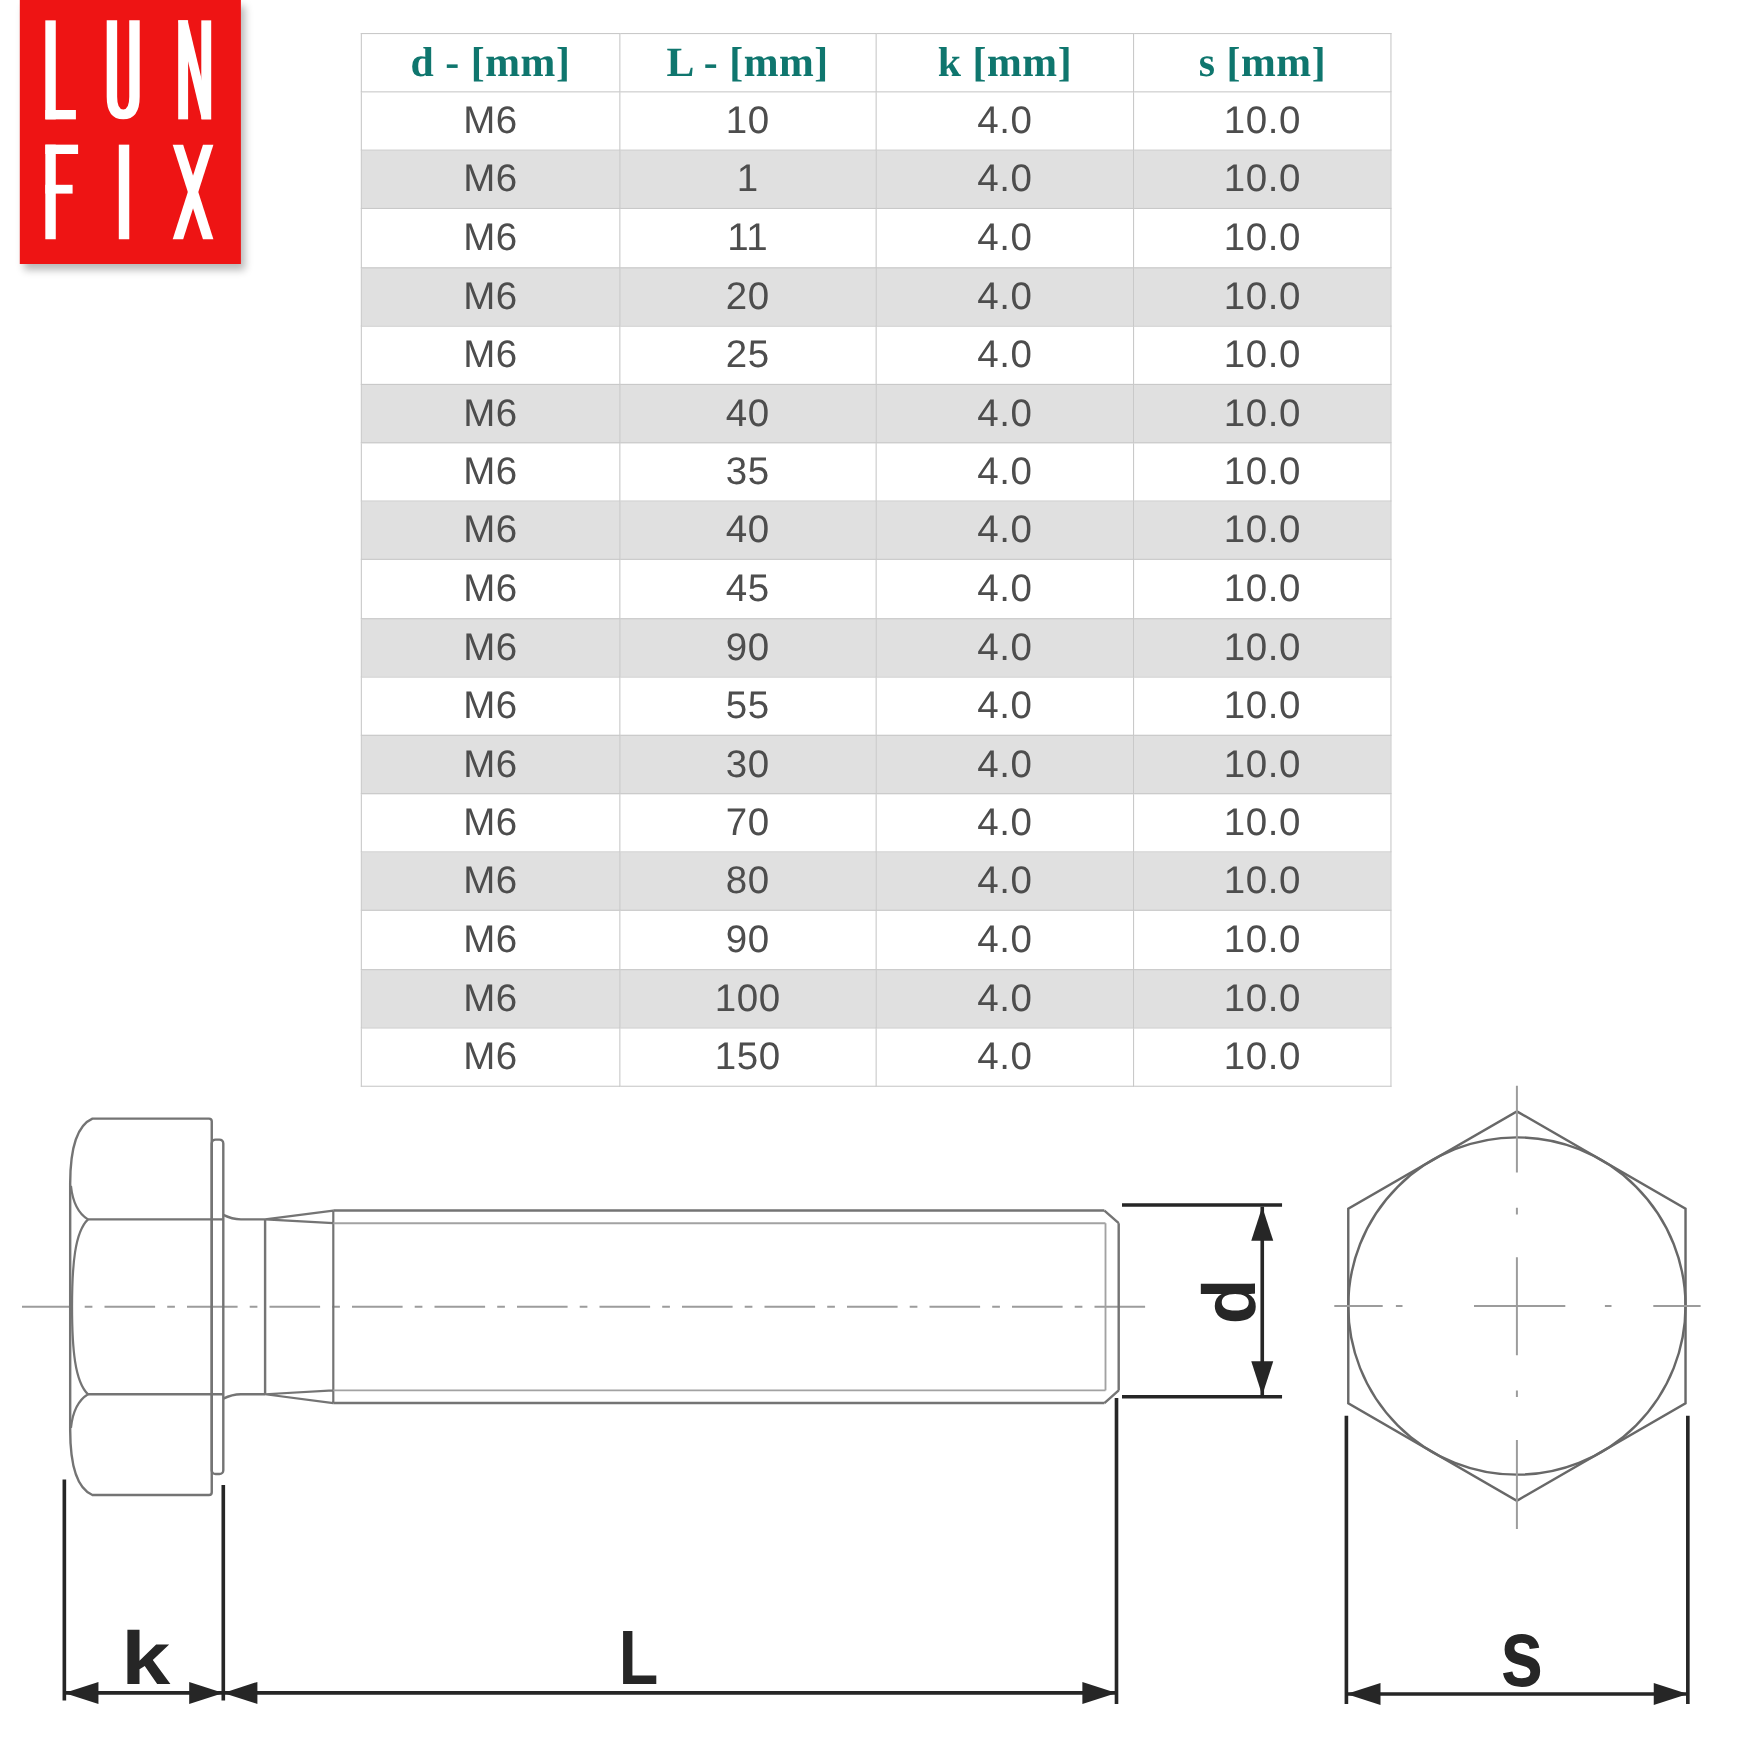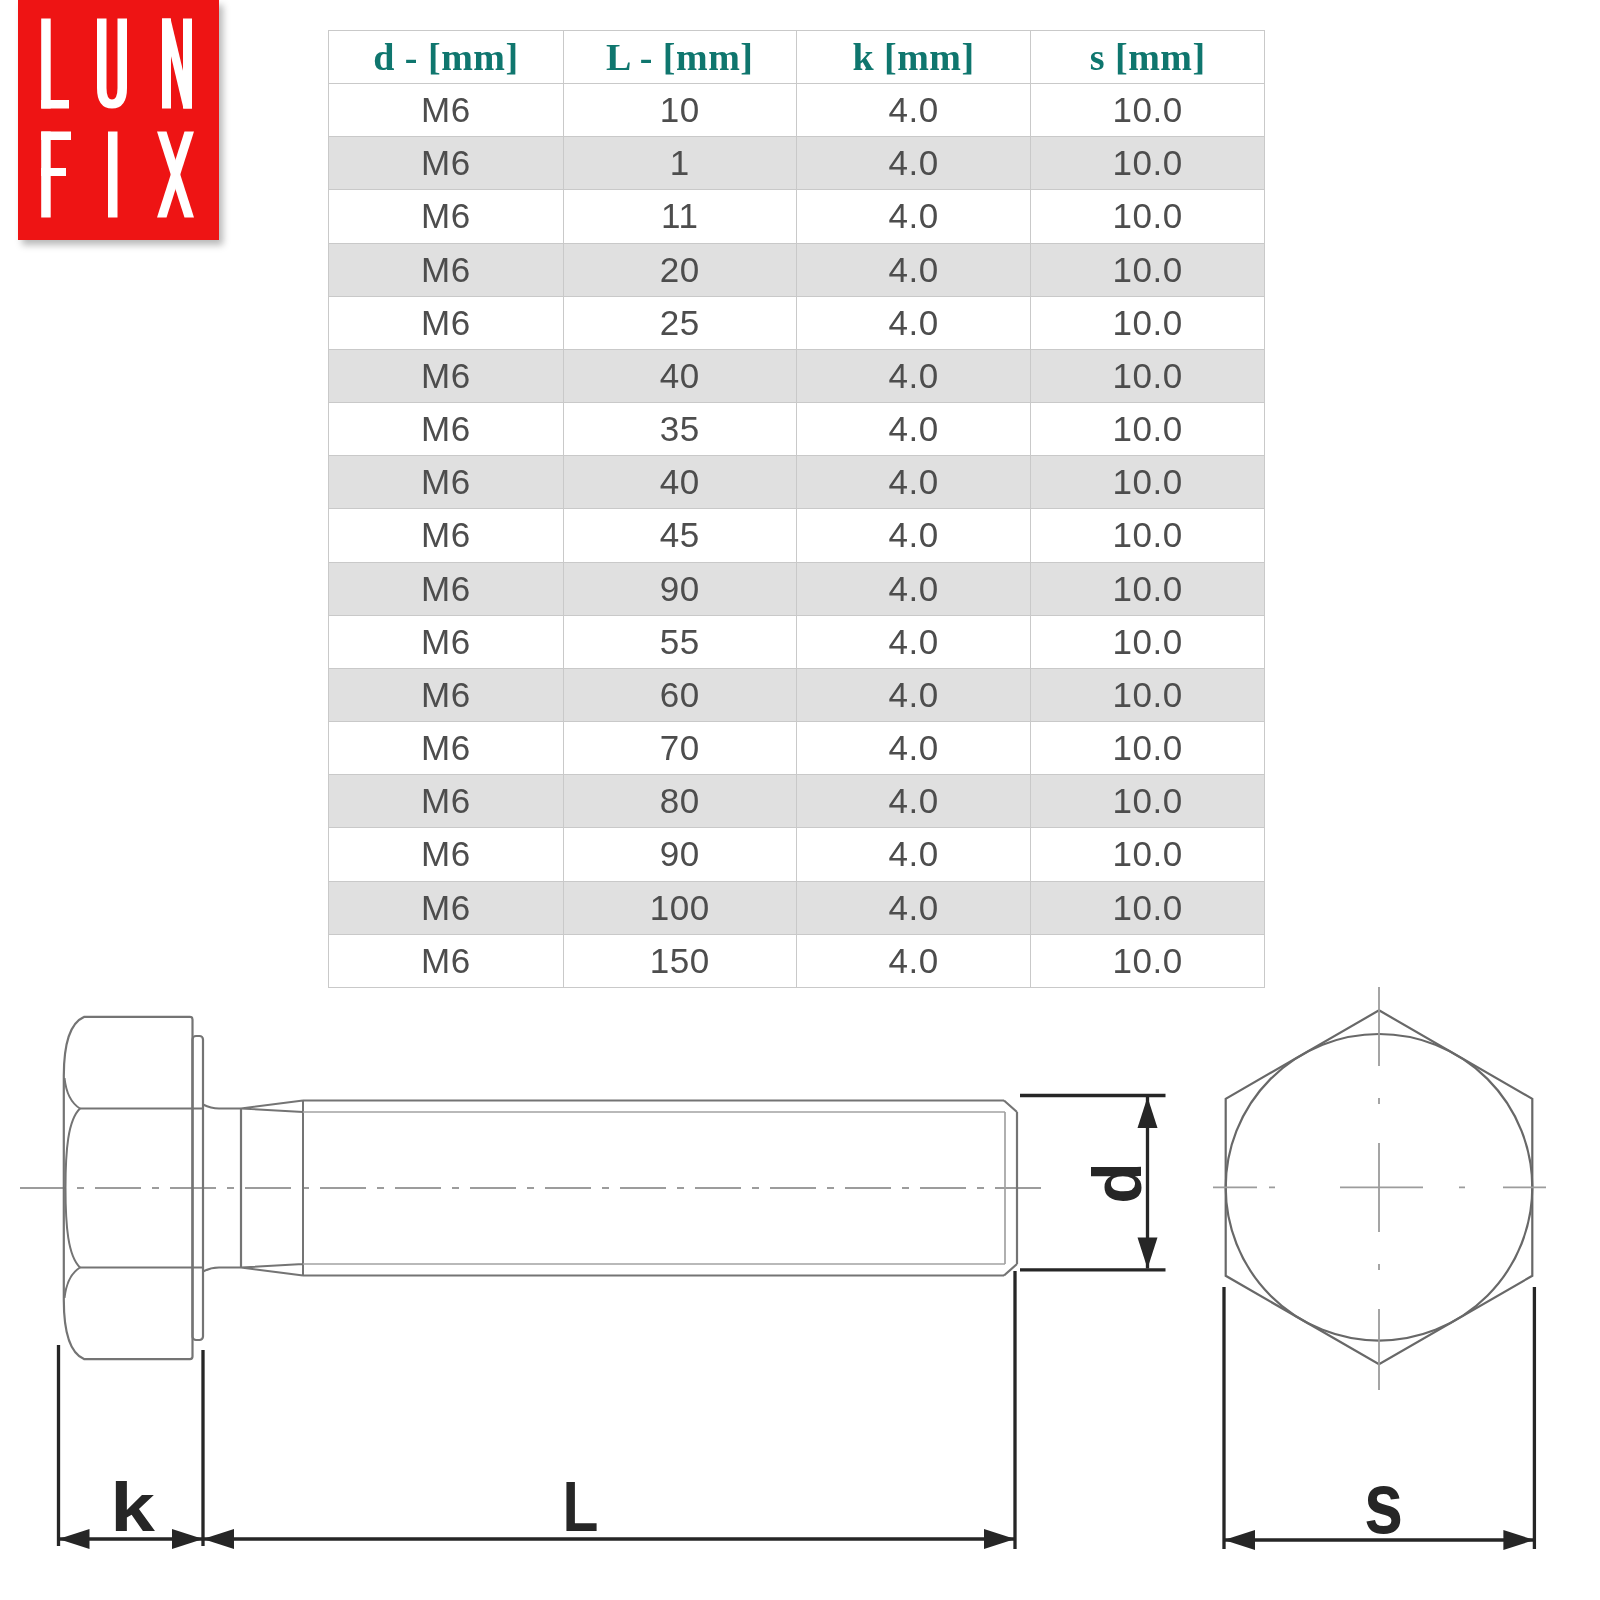--- a/index.html
+++ b/index.html
@@ -166,21 +166,21 @@
           <td>10.0</td>
         </tr>
 <tr>
           <td>M6</td>
           <td>55</td>
           <td>4.0</td>
           <td>10.0</td>
         </tr>
 <tr class="alt">
           <td>M6</td>
-          <td>60</td>
+          <td>30</td>
           <td>4.0</td>
           <td>10.0</td>
         </tr>
 <tr>
           <td>M6</td>
           <td>70</td>
           <td>4.0</td>
           <td>10.0</td>
         </tr>
 <tr class="alt">

